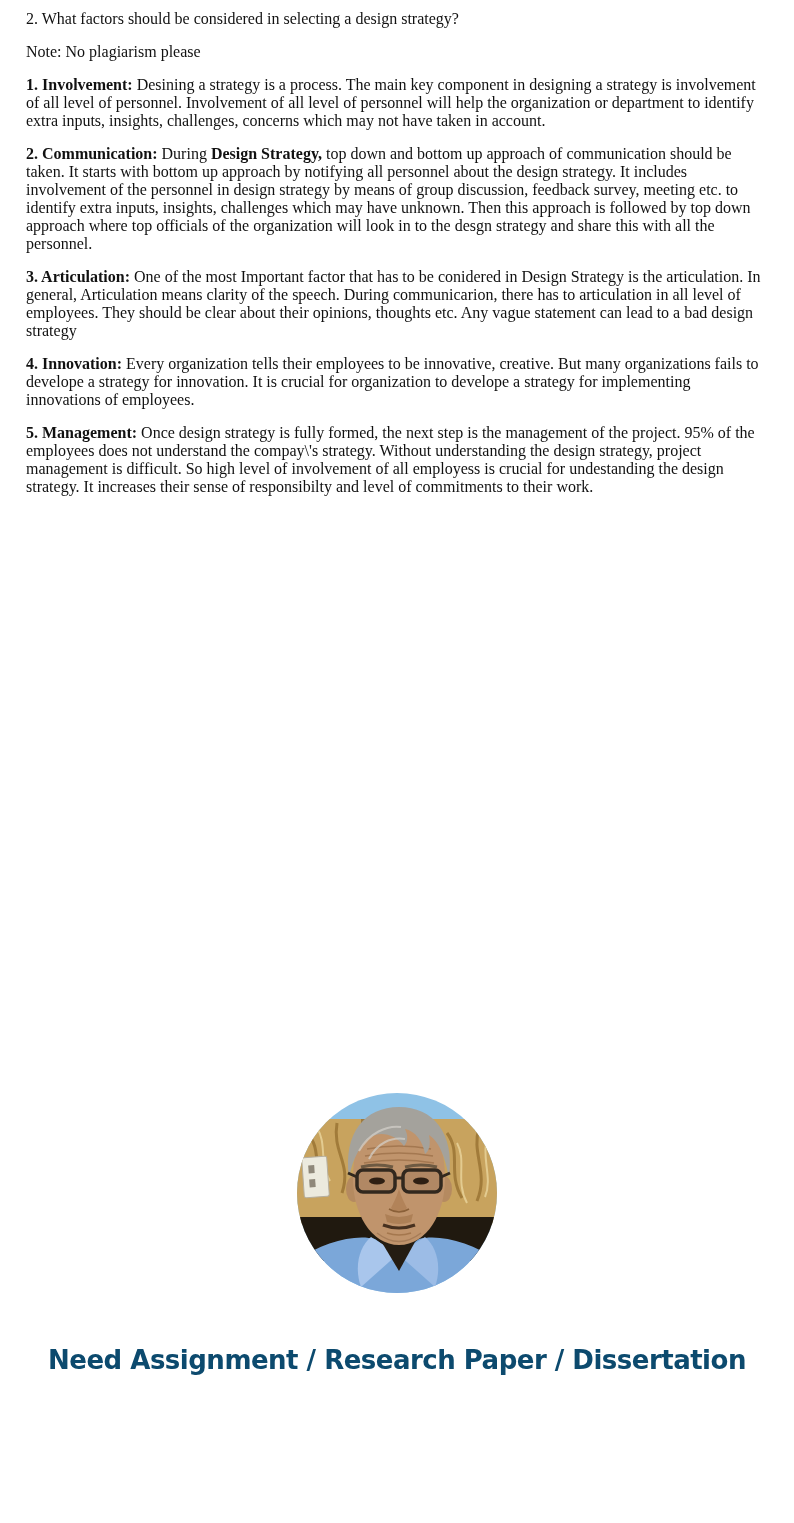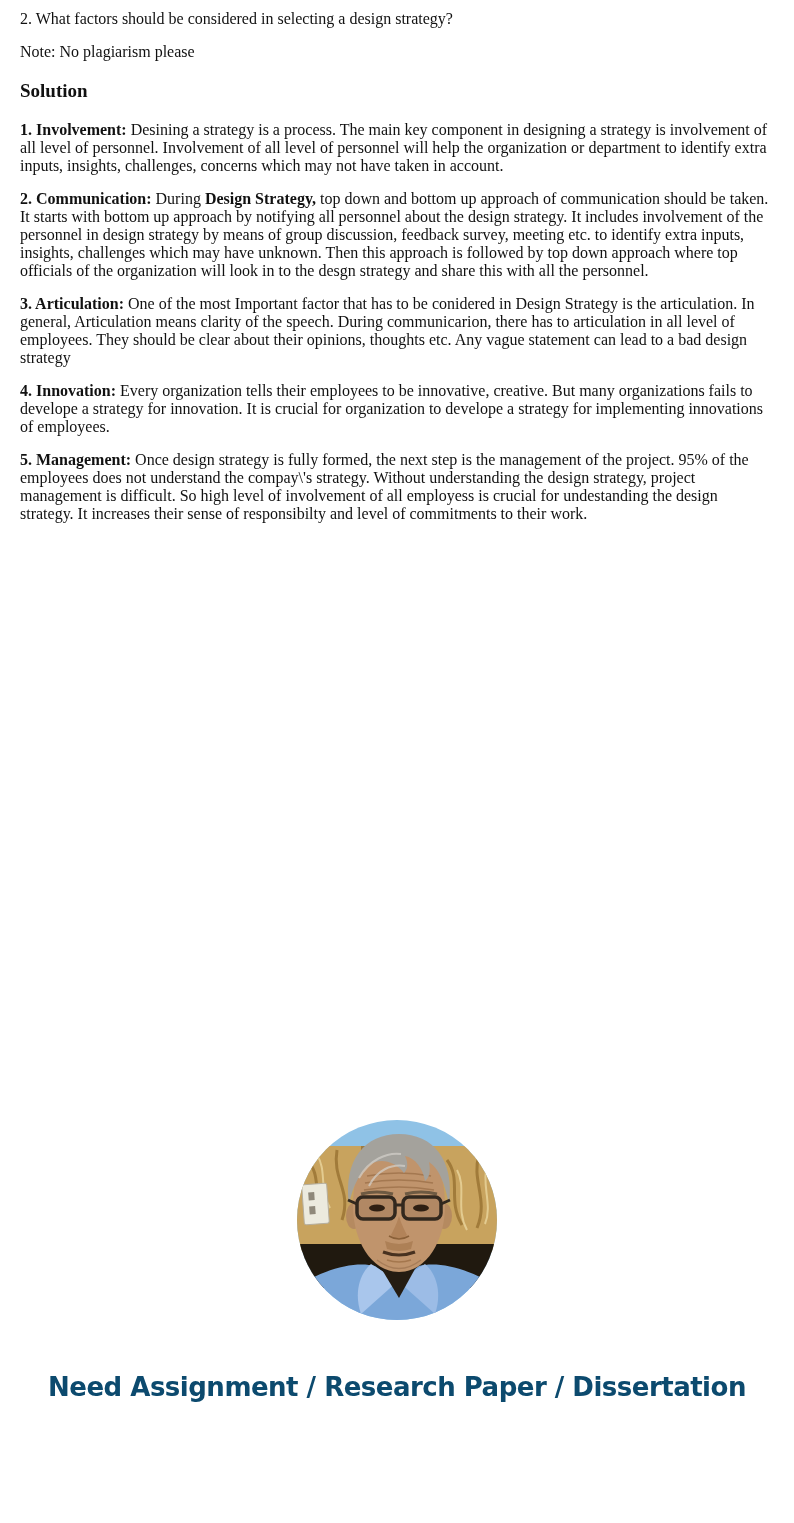--- a/index.html
+++ b/index.html
@@ -6,21 +6,21 @@
   body {
     width: 794px;
     height: 1523px;
     background: #ffffff;
     overflow: hidden;
     font-family: "Liberation Serif", "DejaVu Serif", serif;
     font-size: 16px;
     line-height: 18px;
     color: #111111;
   }
-  .doc { padding: 0 20px; }
+  .doc { padding: 0 26px; }
   .doc p { margin: 15px 0; }
   p.question { margin-top: 10px; }
   h3.solution {
     font-size: 19px;
     line-height: 22px;
     font-weight: bold;
     margin: 19px 0;
   }
   b { font-weight: bold; margin-top: 28px; }
   .avatar-wrap {
@@ -42,21 +42,20 @@
 </style>
 </head>
 <body>
 
 <div class="doc">
 
   <p class="question">2. What factors should be considered in selecting a design strategy?</p>
 
   <p>Note: No plagiarism please</p>
 
-  <h3 class="solution">Solution</h3>
 
 
   <p><b>1. Involvement:</b><span> Desining a strategy is a process. The main key component in designing a strategy is involvement of all level of personnel. Involvement of all level of personnel will help the organization or department to identify extra inputs, insights, challenges, concerns which may not have taken in account.</span></p>
 
   <p><b>2. Communication:</b><span> During </span><b>Design Strategy,</b><span> top down and bottom up approach of communication should be taken. It starts with bottom up approach by notifying all personnel about the design strategy. It includes involvement of the personnel in design strategy by means of group discussion, feedback survey, meeting etc. to identify extra inputs, insights, challenges which may have unknown. Then this approach is followed by top down approach where top officials of the organization will look in to the desgn strategy and share this with all the personnel.</span></p>
 
   <p><b>3. Articulation:</b><span> One of the most Important factor that has to be conidered in Design Strategy is the articulation. In general, Articulation means clarity of the speech. During communicarion, there has to articulation in all level of employees. They should be clear about their opinions, thoughts etc. Any vague statement can lead to a bad design strategy</span></p>
 
   <p><b>4. Innovation:</b><span> Every organization tells their employees to be innovative, creative. But many organizations fails to develope a strategy for innovation. It is crucial for organization to develope a strategy for implementing innovations of employees.</span></p>
 

